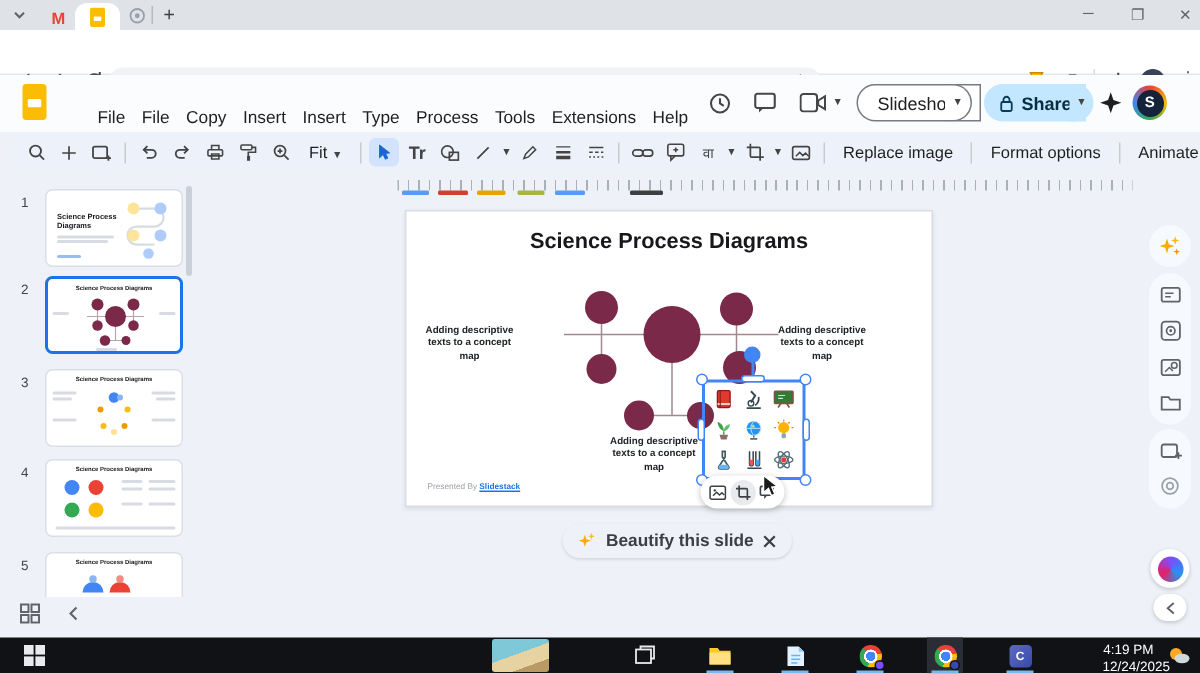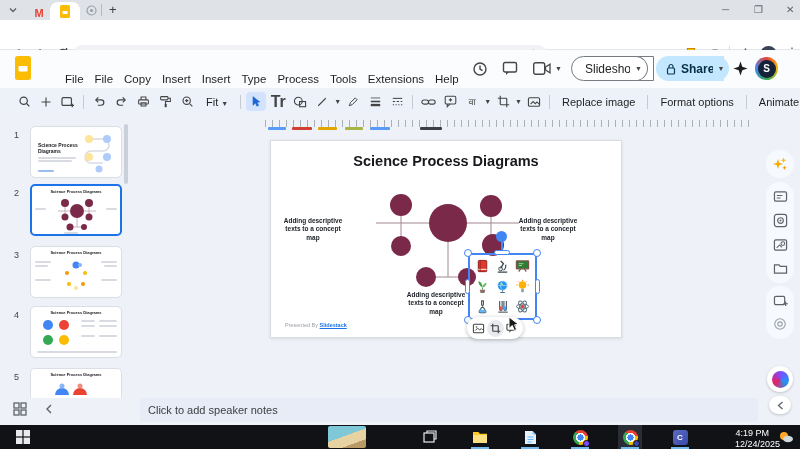--- a/index.html
+++ b/index.html
@@ -277,21 +277,21 @@
           <path d="M10.5 10.5 L14 14 M5 7 h4 M7 5 v4" stroke="#444" stroke-width="1.4" fill="none"></path>
         </svg>
       </span>
     <span class="tbtext"><span>Fit</span> <span class="caret">▼</span></span>
     <span class="tbsep"></span>
     <span class="tbic active">
         <svg width="12" height="13" viewBox="0 0 16 16">
           <path d="M4 1.5 L4 13 L7.2 10 L9.2 14.2 L11.4 13.2 L9.4 9 L13 8.6 Z" fill="#1b66d2" stroke="#1b66d2" stroke-width="0.8"></path>
         </svg>
       </span>
-    <span class="tbic" style="font-size:16px;color:#444;font-weight:bold;">Tr</span>
+    <span class="tbic" style="font-size:12px;color:#444;font-weight:bold;">Tr</span>
     <span class="tbic">
         <svg width="14" height="12" viewBox="0 0 16 14">
           <circle cx="6" cy="6" r="4.5" fill="none" stroke="#444" stroke-width="1.3"></circle>
           <rect x="7.5" y="6.5" width="7" height="6" fill="none" stroke="#444" stroke-width="1.3"></rect>
         </svg>
       </span>
     <span class="tbic">
         <svg width="12" height="12" viewBox="0 0 16 16">
           <path d="M3 13 L13 3" stroke="#444" stroke-width="1.5"></path>
         </svg>
@@ -594,20 +594,30 @@
             <rect x="1" y="1.5" width="10" height="7" rx="1" fill="none" stroke="#3c4043" stroke-width="1.3"></rect>
             <path d="M4 8.5 v3 l2.5-3" fill="#3c4043"></path>
           </svg>
         </span>
     </div>
 
     <svg class="abs" style="left:378px;top:202px;" width="13" height="16" viewBox="0 0 13 16">
       <path d="M1 1 L1 12.5 L4.3 9.6 L6.3 14.5 L8.6 13.5 L6.6 8.8 L10.6 8.4 Z" fill="#1a1a1a" stroke="#fff" stroke-width="1"></path>
     </svg>
 
+    <div class="beautify">
+      <svg width="13" height="13" viewBox="0 0 16 16">
+        <path d="M6 3 L7.2 6.8 L11 8 L7.2 9.2 L6 13 L4.8 9.2 L1 8 L4.8 6.8 Z" fill="#f9ab00"></path>
+        <path d="M11.5 1.5 L12.2 3.6 L14.3 4.3 L12.2 5 L11.5 7.1 L10.8 5 L8.7 4.3 L10.8 3.6 Z" fill="#fbbc04"></path>
+      </svg>
+      <span>Beautify this slide</span>
+      <svg width="10" height="10" viewBox="0 0 10 10">
+          <path d="M1.5 1.5 L8.5 8.5 M8.5 1.5 L1.5 8.5" stroke="#3c4043" stroke-width="1.5"></path>
+        </svg>
+    </div>
   </div>
 
   <div class="rail">
     <div class="railgroup" style="top:36px;padding:6px 0;">
       <span>
         <svg width="16" height="16" viewBox="0 0 16 16">
             <path d="M6 3 L7.2 6.8 L11 8 L7.2 9.2 L6 13 L4.8 9.2 L1 8 L4.8 6.8 Z" fill="#f9ab00"></path>
             <path d="M11.5 1.5 L12.2 3.6 L14.3 4.3 L12.2 5 L11.5 7.1 L10.8 5 L8.7 4.3 L10.8 3.6 Z" fill="#fbbc04"></path>
             <path d="M12.5 9.5 l0.6 1.7 l1.7 0.6 l-1.7 0.6 l-0.6 1.7 l-0.6-1.7 l-1.7-0.6 l1.7-0.6 Z" fill="#f29900"></path>
           </svg>
@@ -671,23 +681,20 @@
           <rect x="8" y="1" width="5" height="5" fill="none" stroke="#5f6368" stroke-width="1.3"></rect>
           <rect x="1" y="8" width="5" height="5" fill="none" stroke="#5f6368" stroke-width="1.3"></rect>
           <rect x="8" y="8" width="5" height="5" fill="none" stroke="#5f6368" stroke-width="1.3"></rect>
         </svg>
     </span>
     <span class="abs" style="left:45px;top:6px;">
       <svg width="8" height="10" viewBox="0 0 8 10">
           <path d="M6 1 L2 5 L6 9" fill="none" stroke="#5f6368" stroke-width="1.4"></path>
         </svg>
     </span>
-    <div class="notespanel">
-      <span>Click to add speaker notes</span>
-    </div>
   </div>
 
   <div class="taskbar">
     <div class="tbitem" style="width:46px;">
       <svg width="14" height="14" viewBox="0 0 14 14">
           <rect x="0" y="0" width="6.4" height="6.4" fill="#e8eaed"></rect>
           <rect x="7.6" y="0" width="6.4" height="6.4" fill="#e8eaed"></rect>
           <rect x="0" y="7.6" width="6.4" height="6.4" fill="#e8eaed"></rect>
           <rect x="7.6" y="7.6" width="6.4" height="6.4" fill="#e8eaed"></rect>
         </svg>

